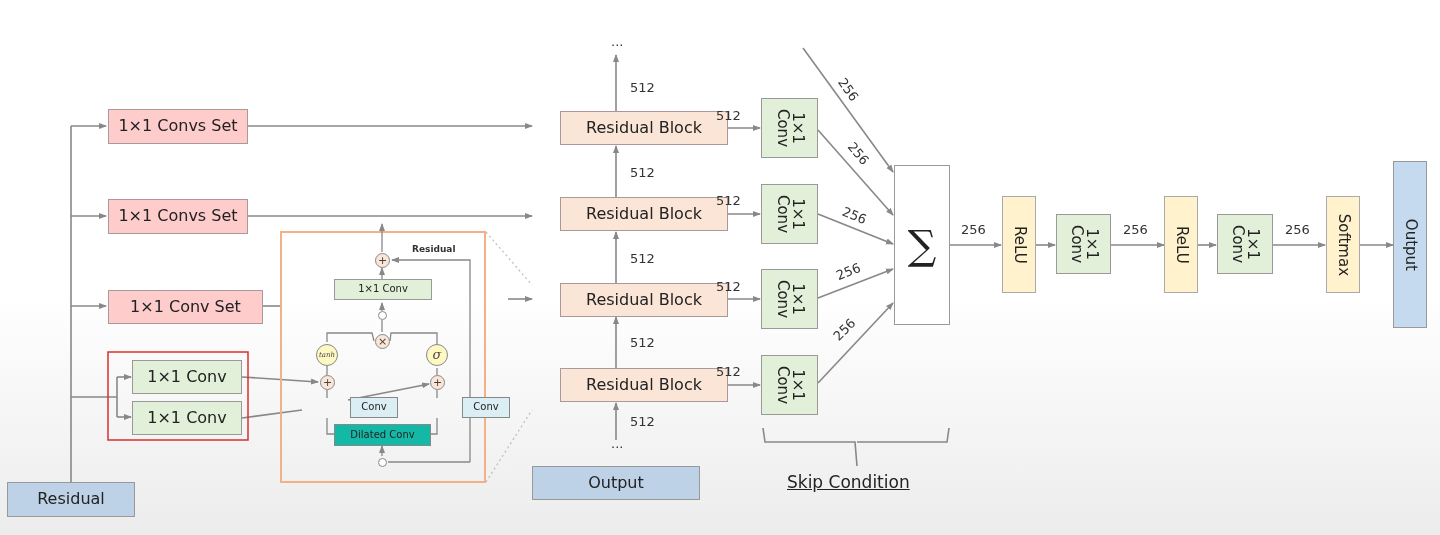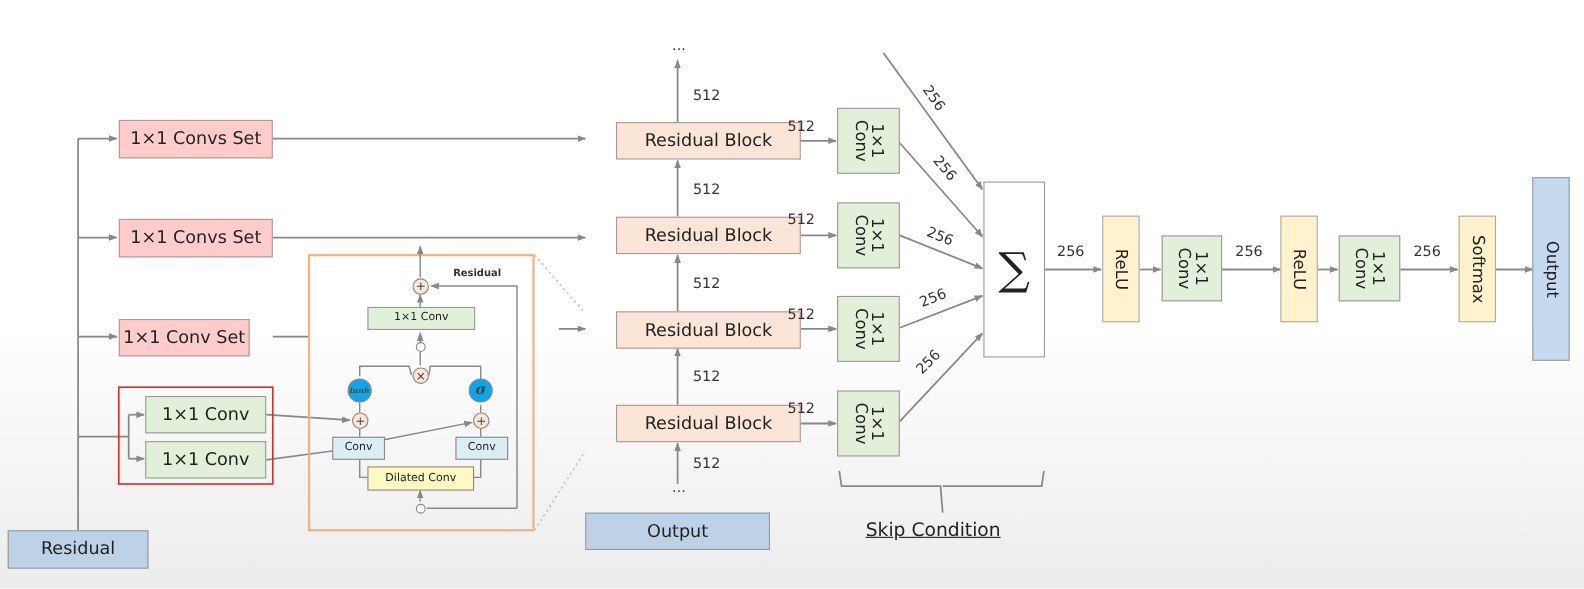--- a/index.html
+++ b/index.html
@@ -15,33 +15,33 @@
     border:1.5px solid #9a9a9a;
     display:flex; align-items:center; justify-content:center;
     color:#222; font-size:16px; text-align:center; line-height:1.05;
   }
   .pink { background:#ffcccc; border-color:#a99; }
   .green { background:#e2efd9; border-color:#999; }
   .peach { background:#fbe5d6; border-color:#a99;margin-left:28px; }
   .blue { background:#bdd2e6; border-color:#999; }
   .yellow { background:#fff2cc; border-color:#aaa; }
   .white { background:#fff; border-color:#999; }
-  .cyan { background:#dbeef4; border-color:#888; }
-  .purple { background:#fef9c3; border-color:#888; }
+  .cyan { background:#dbeef4; border-color:#888;margin-left:48px; }
+  .purple { background:#14b8a6; border-color:#888; }
   .vert span { display:inline-block; transform: rotate(90deg); white-space:nowrap; }
   .vert .two { display:inline-block; transform: rotate(90deg); white-space:normal; text-align:center; line-height:1.0; }
   .lbl { position:absolute; font-size:13px; color:#333; white-space:nowrap; }
   .rot { position:absolute; font-size:13px; color:#333; white-space:nowrap; transform-origin:center; }
   .small { font-size:11px; }
   .tiny { font-size:9px; }
   .circ {
     position:absolute; box-sizing:border-box; width:15px; height:15px; border-radius:50%;
     border:1px solid #888; background:#fbe5d6; font-size:11px; line-height:13px; text-align:center; color:#444;
   }
-  .circ.big { width:22px; height:22px; line-height:20px; background:#0ea5e9; font-style:italic; font-weight:bold; font-family:"DejaVu Serif", serif; }
+  .circ.big { width:22px; height:22px; line-height:20px; background:#fef9c3; font-style:italic; font-weight:normal; font-family:"DejaVu Serif", serif; }
   .circ.hollow { background:#fff; width:9px; height:9px; }
 </style>
 </head>
 <body>
 
 <svg id="wires" width="1440" height="535">
   <defs>
     <marker id="ah" markerWidth="8" markerHeight="8" refX="7" refY="4" orient="auto" markerUnits="userSpaceOnUse">
       <path d="M0,1 L8,4 L0,7 z" fill="#888"></path>
     </marker>
@@ -120,21 +120,21 @@
     <path d="M437,418 L437,434 L430,434"></path>
   </g>
 </svg>
 
 <div class="box pink" style="left:108px;top:109px;width:140px;height:35px;">
     <span>1×1 Convs Set</span>
   </div>
 <div class="box pink" style="left:108px;top:199px;width:140px;height:35px;">
     <span>1×1 Convs Set</span>
   </div>
-<div class="box pink" style="left:108px;top:290px;width:119px;height:34px;">
+<div class="box pink" style="left:108px;top:290px;width:155px;height:34px;">
     <span>1×1 Conv Set</span>
   </div>
 <div class="box green" style="left:132px;top:360px;width:110px;height:34px;">
     <span>1×1 Conv</span>
   </div>
 <div class="box green" style="left:132px;top:401px;width:110px;height:34px;">
     <span>1×1 Conv</span>
   </div>
 <div class="box blue" style="left:7px;top:482px;width:128px;height:35px;">
     <span>Residual</span>

